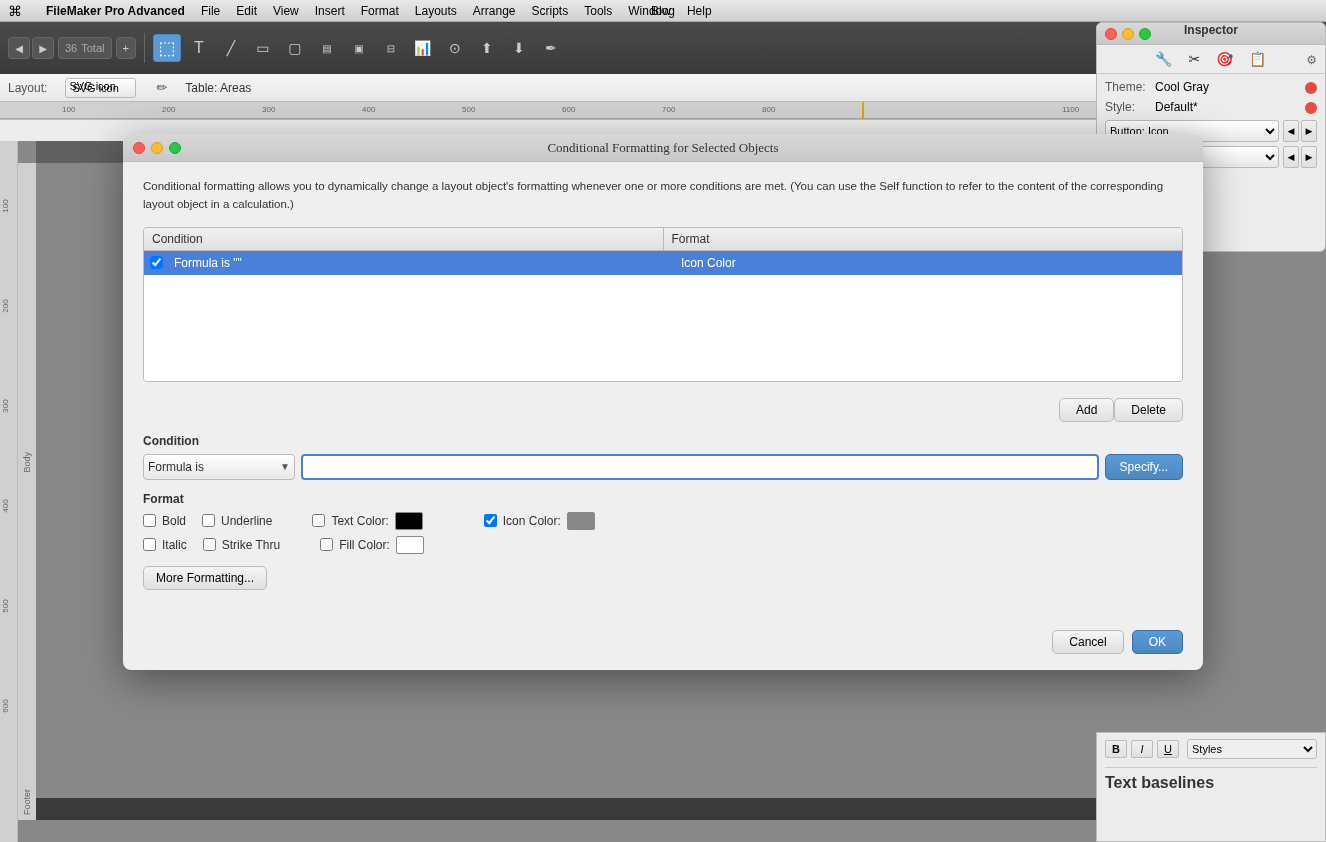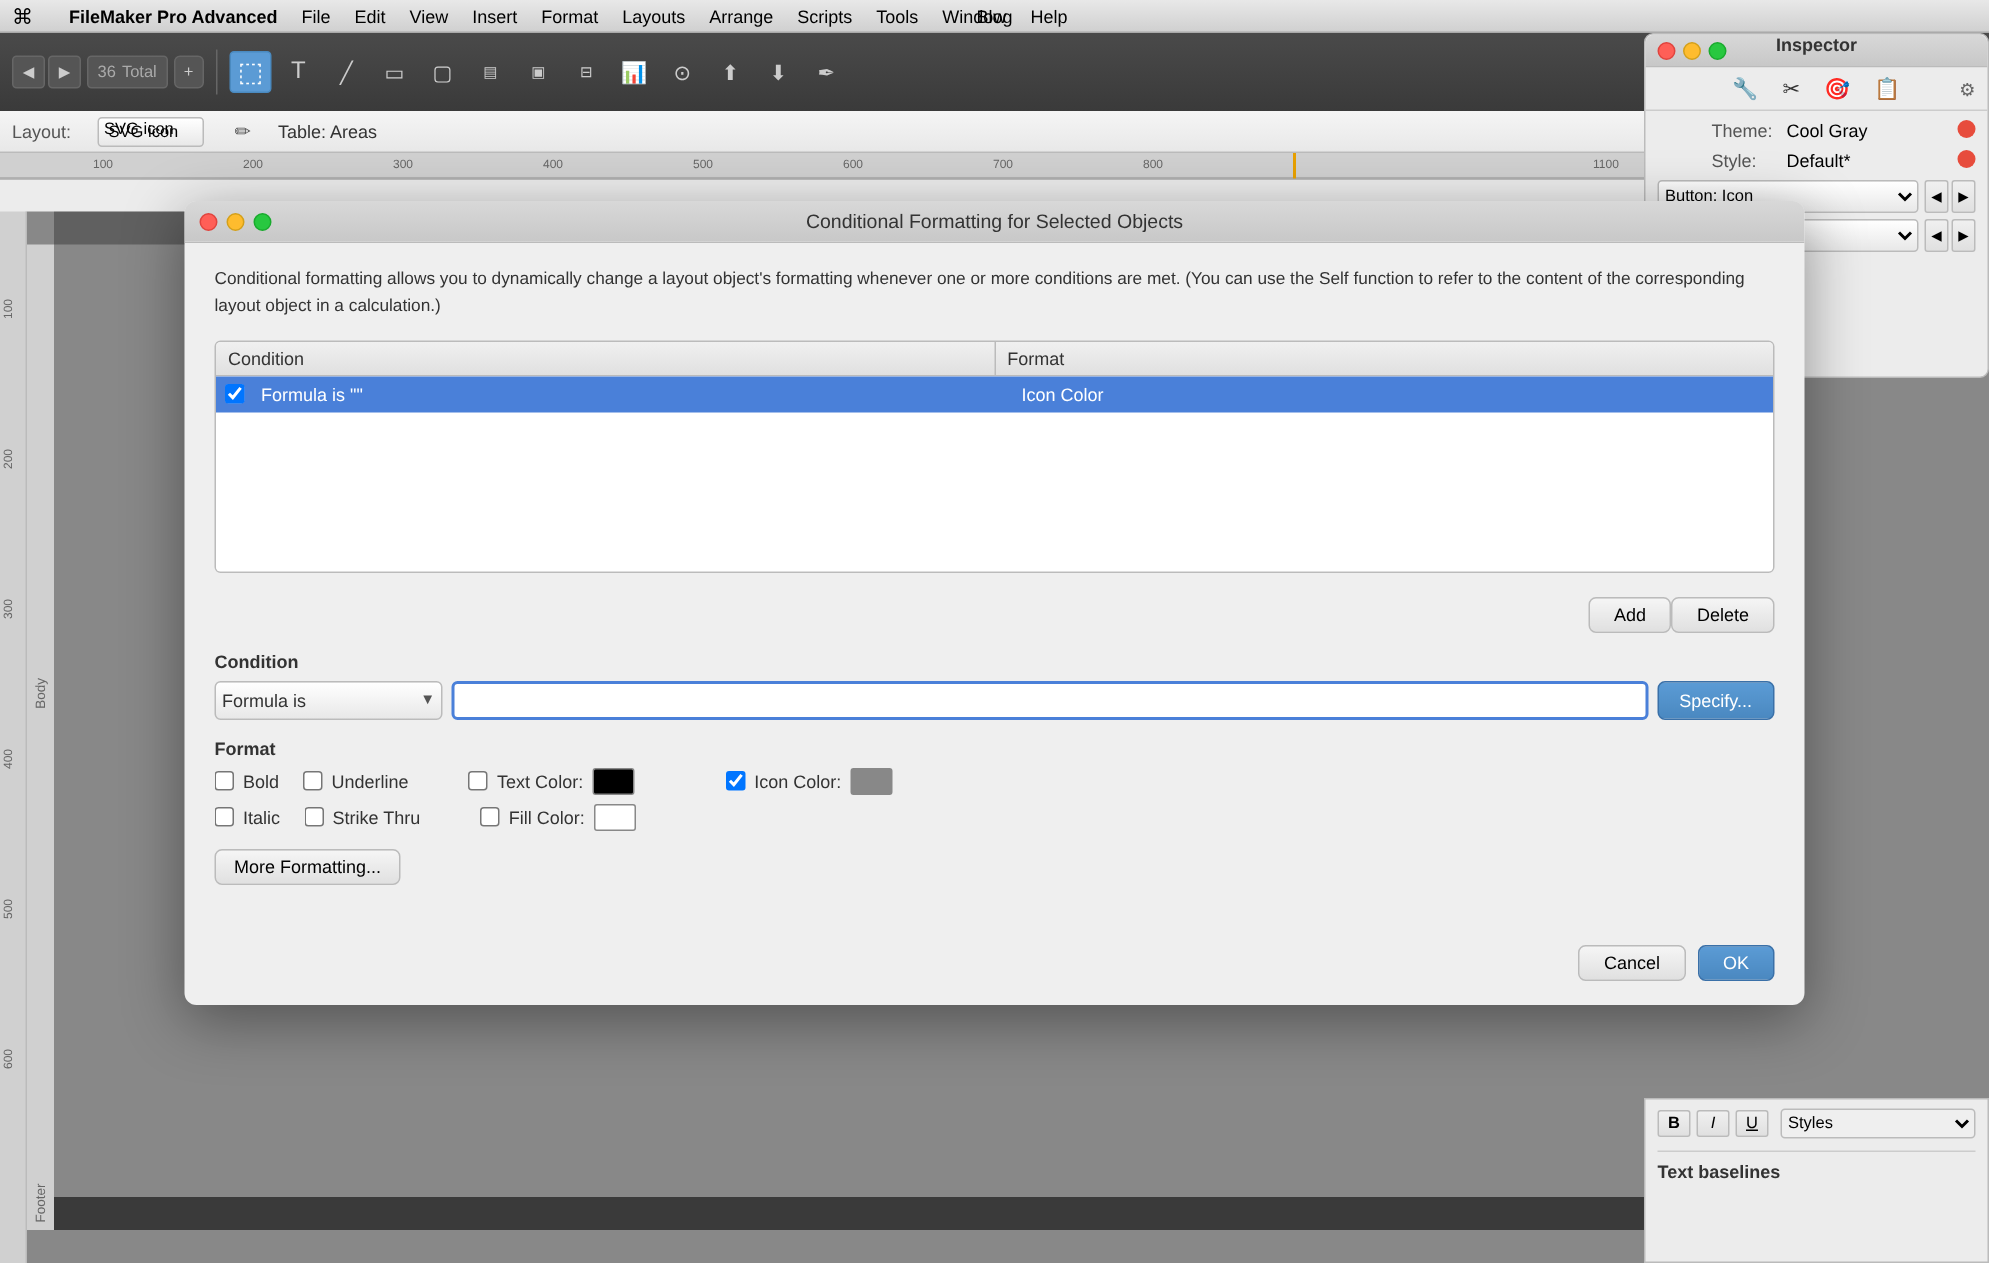--- a/index.html
+++ b/index.html
@@ -243,24 +243,23 @@
     }
     .inspector-tab {
       font-size: 16px;
       color: #888;
       cursor: pointer;
     }
     .inspector-tab.active { color: #333; }
     .inspector-body { padding: 6px 8px; }
     .inspector-row {
       display: flex;
-      align-items: flex-start;
+      align-items: flex-end;
       margin-bottom: 6px;
       font-size: 12px;
-      margin-left: 36px;
     }
     .inspector-row label {
       color: #555;
       width: 50px;
     }
     .inspector-row .color-dot {
       width: 12px;
       height: 12px;
       border-radius: 50%;
       margin-left: 4px;
@@ -300,20 +299,21 @@
     }
     .dialog-title-bar {
       height: 28px;
       background: linear-gradient(to bottom, #d8d8d8, #c8c8c8);
       border-radius: 8px 8px 0 0;
       display: flex;
       align-items: center;
       justify-content: center;
       border-bottom: 1px solid #bbb;
       position: relative;
+      font-family: Liberation Serif, serif;
     }
     .dialog-title-text {
       font-size: 13px;
       font-weight: 500;
       color: #333;
     }
     .dialog-traffic-lights {
       position: absolute;
       left: 10px;
       top: 50%;
@@ -787,21 +787,21 @@
       <div class="text-format-btn" style="font-weight:bold;">B</div>
       <div class="text-format-btn" style="font-style:italic;">I</div>
       <div class="text-format-btn" style="text-decoration:underline;">U</div>
       <div style="flex:1;margin-left:4px;display:flex;align-items:center;">
         <select style="flex:1;height:20px;font-size:11px;border:1px solid #bbb;border-radius:3px;">
           <option>Styles</option>
         </select>
       </div>
     </div>
     <div style="margin-top:8px;border-top:1px solid #ccc;padding-top:6px;">
-      <span style="font-size:12px;font-weight:600;color:#333;">Text baselines</span>
+      <span style="font-size:16px;font-weight:600;color:#333;">Text baselines</span>
     </div>
   </div>
 
   <div class="dialog-overlay">
     <div class="dialog">
 
       <div class="dialog-title-bar">
         <div class="dialog-traffic-lights">
           <div class="traffic-light tl-close"></div>
           <div class="traffic-light" style="background:#febc2e;border:1px solid #d4a01a;width:12px;height:12px;border-radius:50%;"></div>

